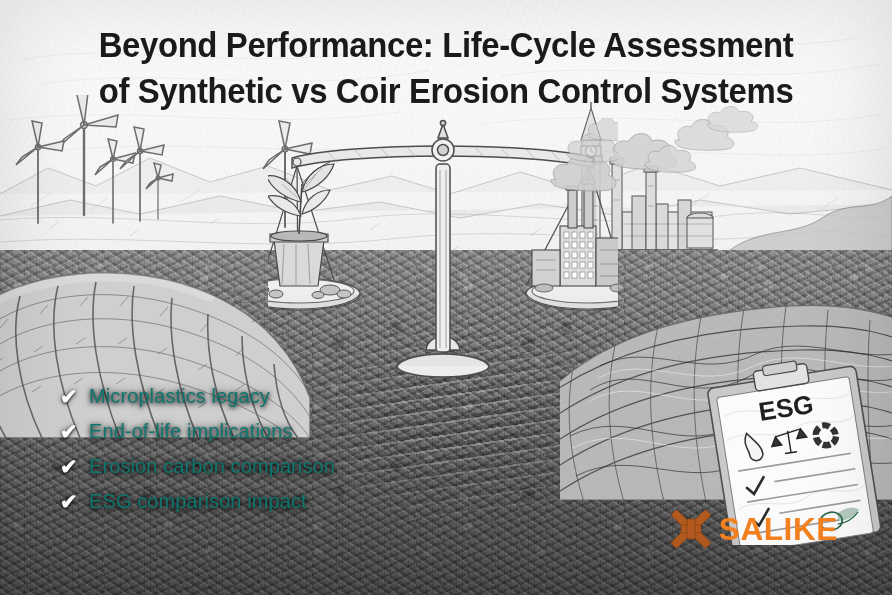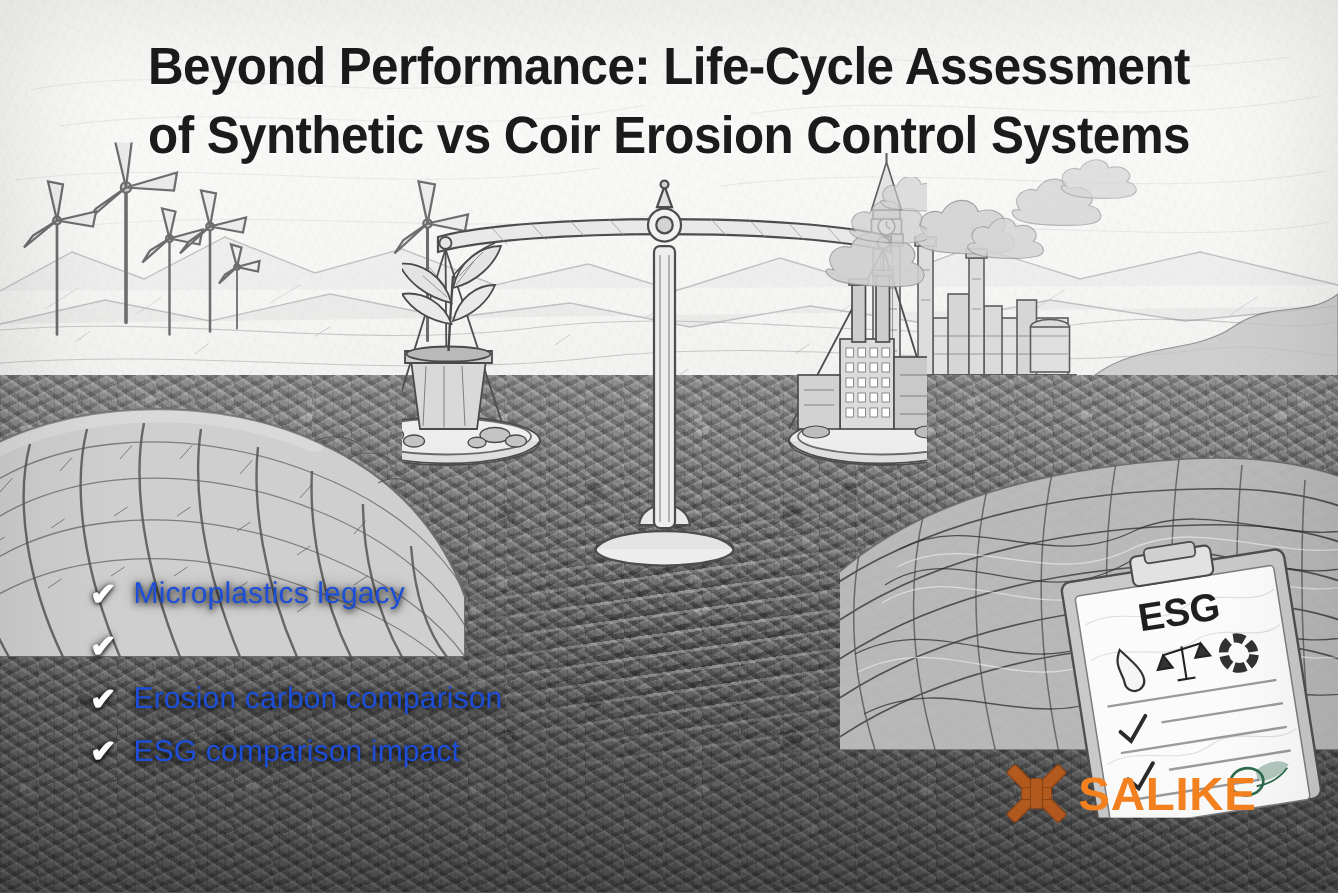--- a/index.html
+++ b/index.html
@@ -103,21 +103,21 @@
   .bullet{
     display:flex; align-items:center; gap:11px;
     height:35px;
   }
   .bullet .tick{
     color:#ffffff; font-size:21px; line-height:1; font-weight:700;
     text-shadow:0 1px 3px rgba(0,0,0,.85), 0 0 6px rgba(0,0,0,.6);
     width:18px; display:block;
   }
   .bullet .btxt{
-    color:#1d4ed8; font-size:20px; letter-spacing:.1px;
+    color:#0f766e; font-size:20px; letter-spacing:.1px;
     text-shadow:0 1px 4px rgba(0,0,0,.9), 0 0 9px rgba(0,0,0,.55);
   }
 
   
   .clipboard{
     position:absolute; left:700px; top:360px; width:190px; height:185px;
   }
 
   
   .logo{
@@ -520,20 +520,21 @@
   <h1 class="title">Beyond Performance: Life-Cycle Assessment
 of Synthetic vs Coir Erosion Control Systems</h1>
 
   <div class="bullets">
     <div class="bullet">
       <span class="tick">✔</span>
       <span class="btxt">Microplastics legacy</span>
     </div>
     <div class="bullet">
       <span class="tick">✔</span>
+      <span class="btxt">End-of-life implications</span>
     </div>
     <div class="bullet">
       <span class="tick">✔</span>
       <span class="btxt">Erosion carbon comparison</span>
     </div>
     <div class="bullet">
       <span class="tick">✔</span>
       <span class="btxt">ESG comparison impact</span>
     </div>
   </div>

